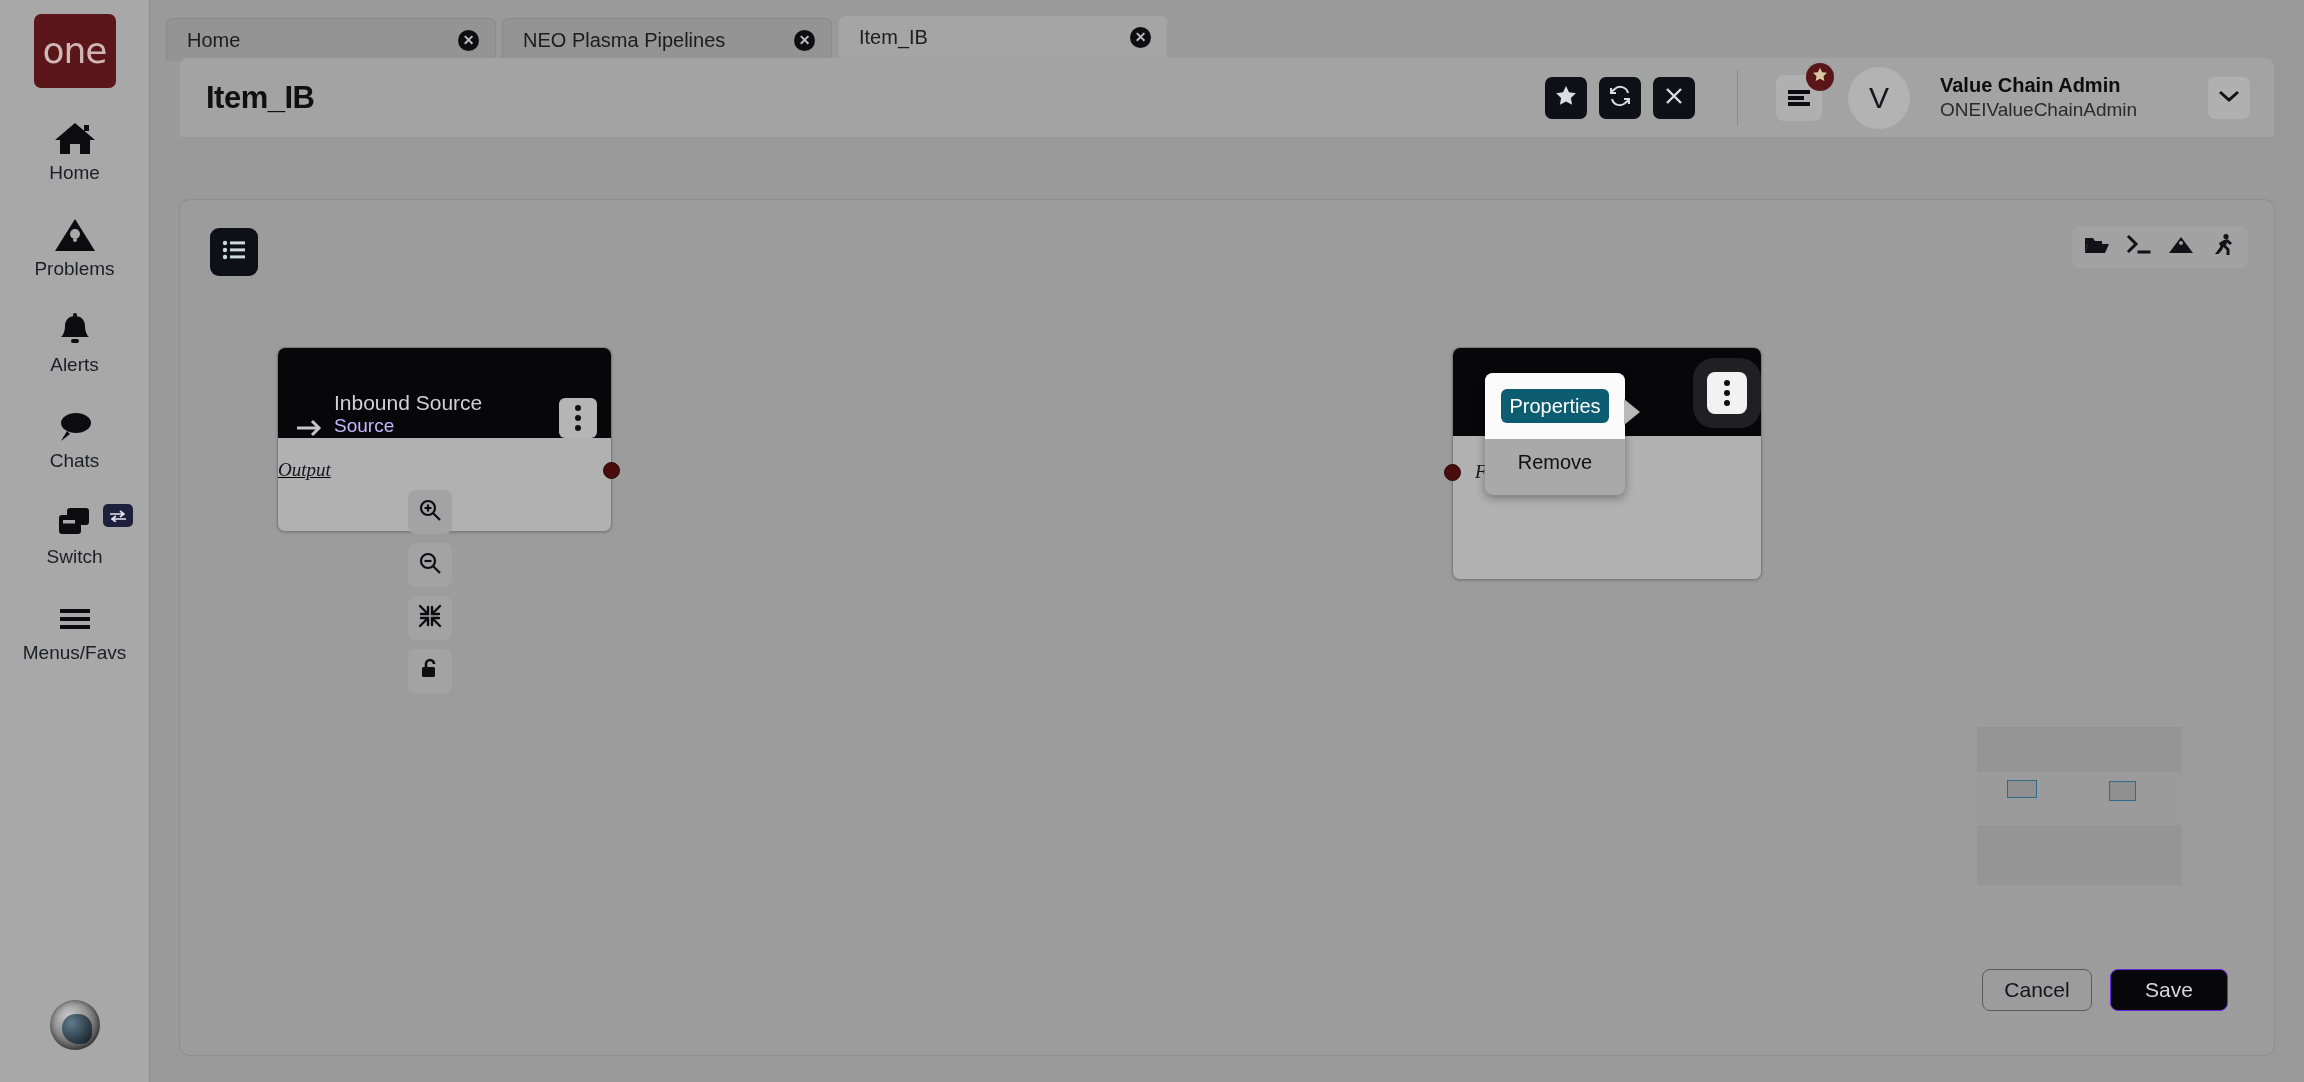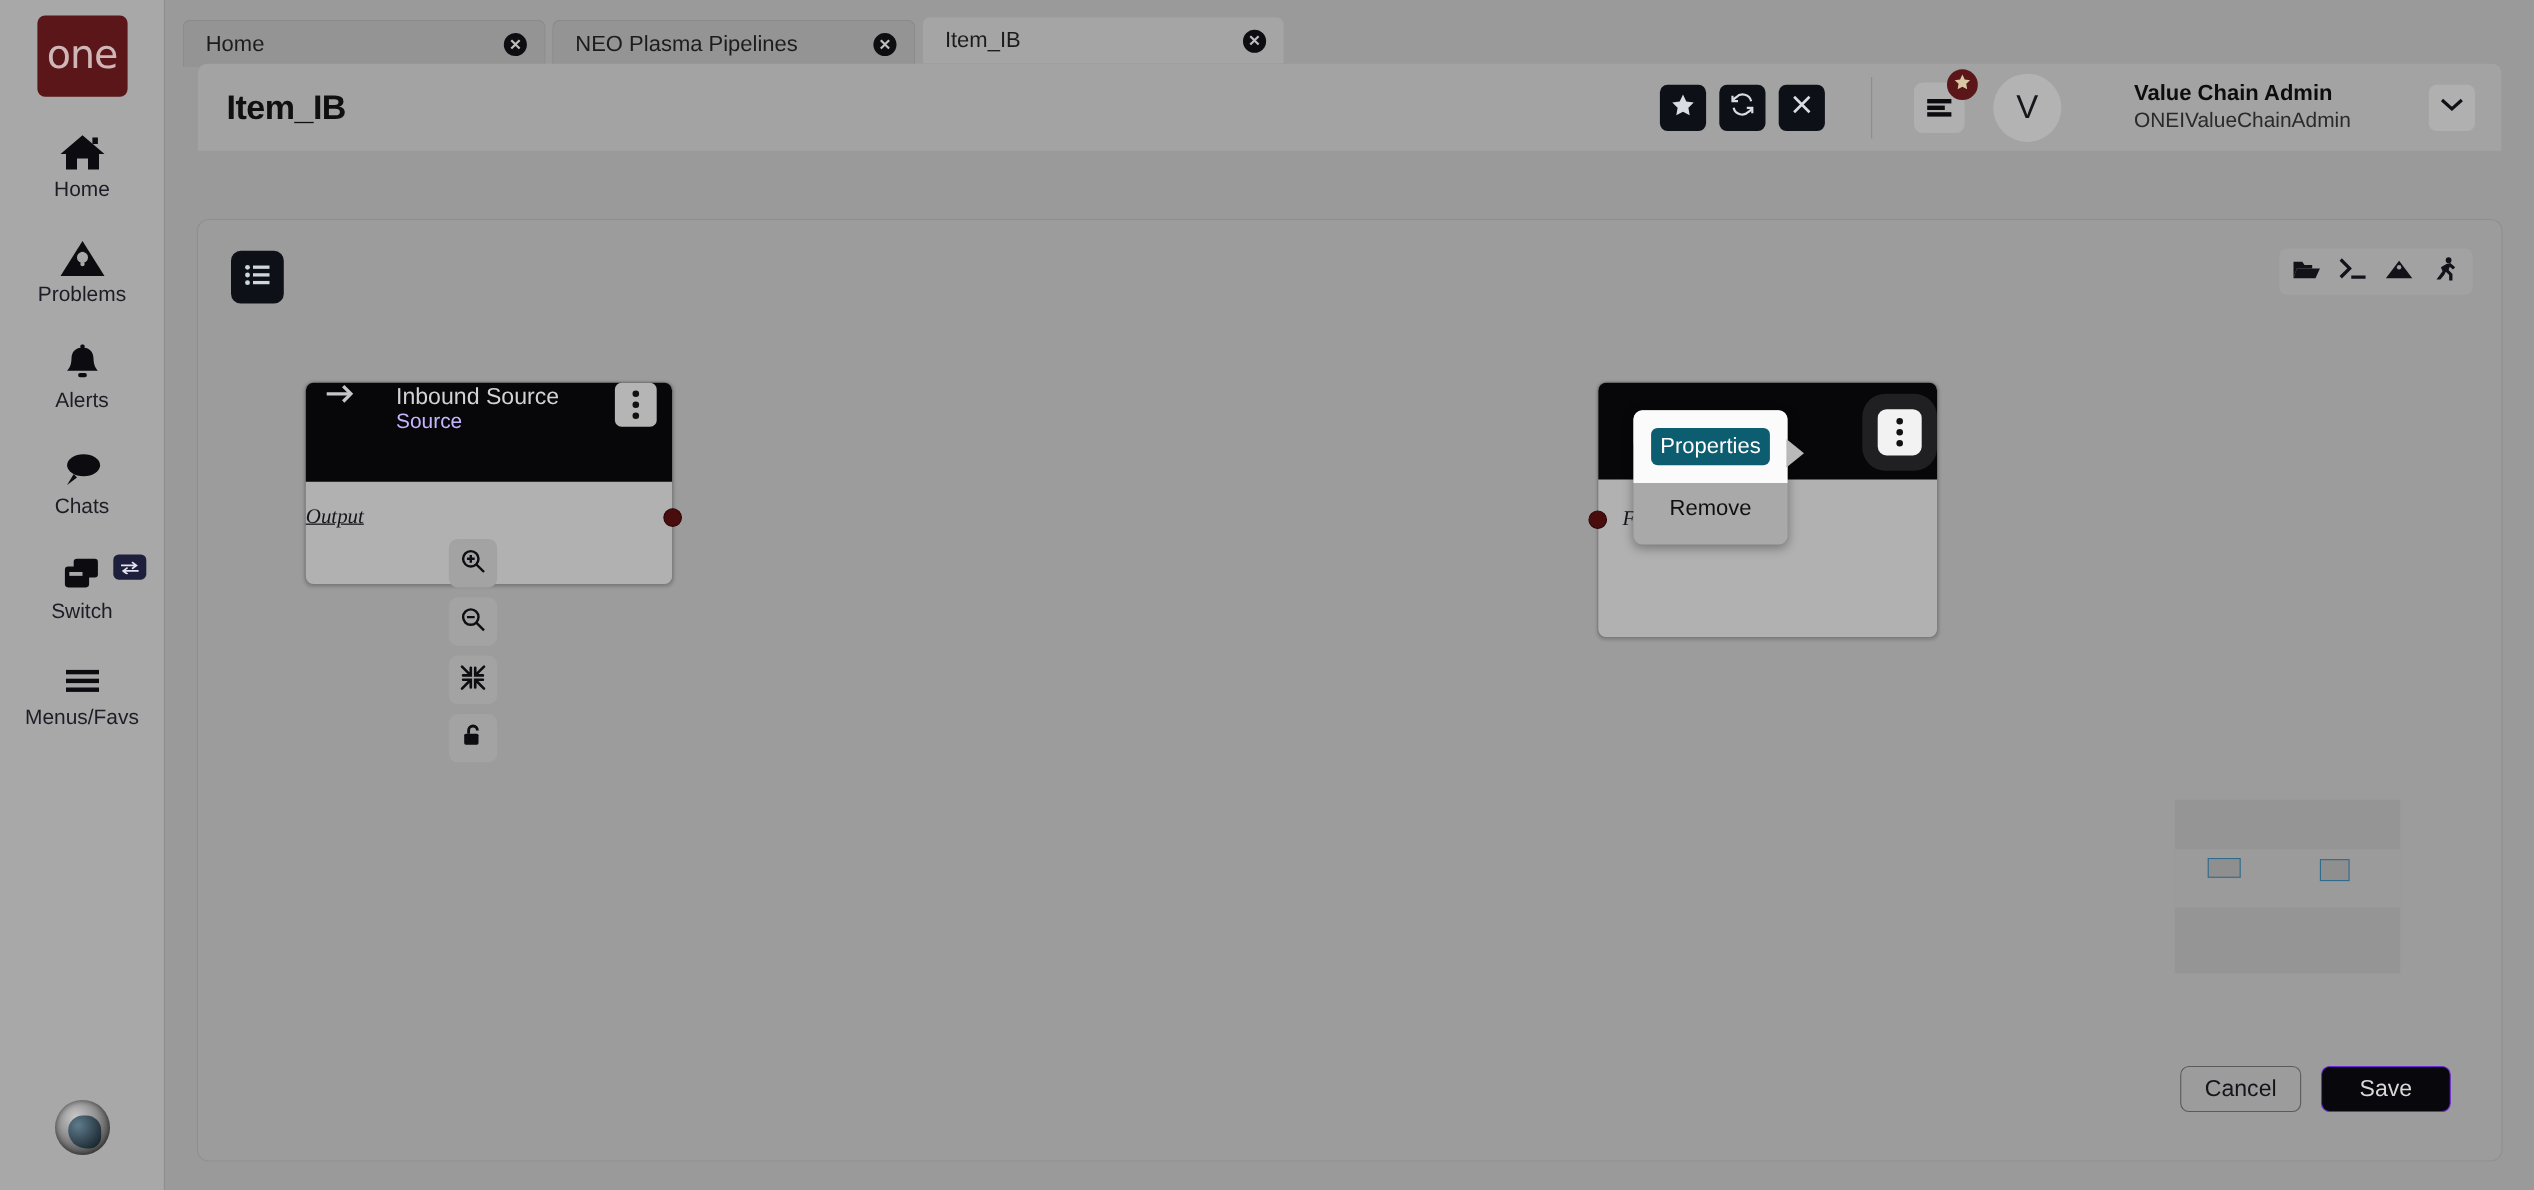--- a/index.html
+++ b/index.html
@@ -106,21 +106,21 @@
     position: absolute; right: -12px; top: -12px;
     width: 28px; height: 28px; border-radius: 50%; background: #5a1618;
     display: flex; align-items: center; justify-content: center;
   }
   .user-avatar {
     width: 62px; height: 62px; border-radius: 50%; background: #b3b3b3;
     display: flex; align-items: center; justify-content: center;
     font-size: 30px; color: #16161b; margin-right: 18px;
     font-family: "Liberation Sans", sans-serif;
   }
-  .user-text { display: flex; flex-direction: column; justify-content: space-between; min-width: 230px; margin-left: 36px; }
+  .user-text { display: flex; flex-direction: column; justify-content: space-between; min-width: 230px; }
   .user-name { font-size: 20px; font-weight: bold; color: #0d0d0d; line-height: 1.25; }
   .user-id { font-size: 19px; color: #2a2a2a; line-height: 1.25; }
   .caret-btn {
     width: 42px; height: 42px; border-radius: 7px; background: #b0b0b0;
     display: flex; align-items: center; justify-content: center; margin-left: 26px; cursor: pointer;
   }
 
   
   .canvas-card {
     position: absolute; left: 180px; top: 200px; width: 2094px; height: 855px;
@@ -145,21 +145,21 @@
   
   .graph { position: absolute; inset: 0; overflow: hidden; }
 
   .node {
     position: absolute; border-radius: 8px;
     background: #b1b1b1; border: 1px solid #7d7d7d;
     box-shadow: 0 1px 3px rgba(0,0,0,.18);
   }
   .node-head {
     background: #07070a; border-radius: 7px 7px 0 0;
-    display: flex; align-items: flex-start; padding: 0 14px 0 18px; gap: 26px;
+    display: flex; align-items: flex-end; padding: 0 14px 0 18px;
   }
   .node-head-ico { width: 38px; display:flex; align-items:center; }
   .node-titles { display: flex; flex-direction: column; justify-content: center; flex: 1; }
   .node-title { font-size: 21px; color: #d2d2d2; line-height: 1.2; }
   .node-sub { font-size: 19px; color: #c4b5fd; line-height: 1.2; }
   .kebab {
     width: 38px; height: 40px; border-radius: 6px; background: #b5b5b5;
     display: flex; flex-direction: column; align-items: center; justify-content: center; gap: 4px;
     cursor: pointer; flex: none;
   }

